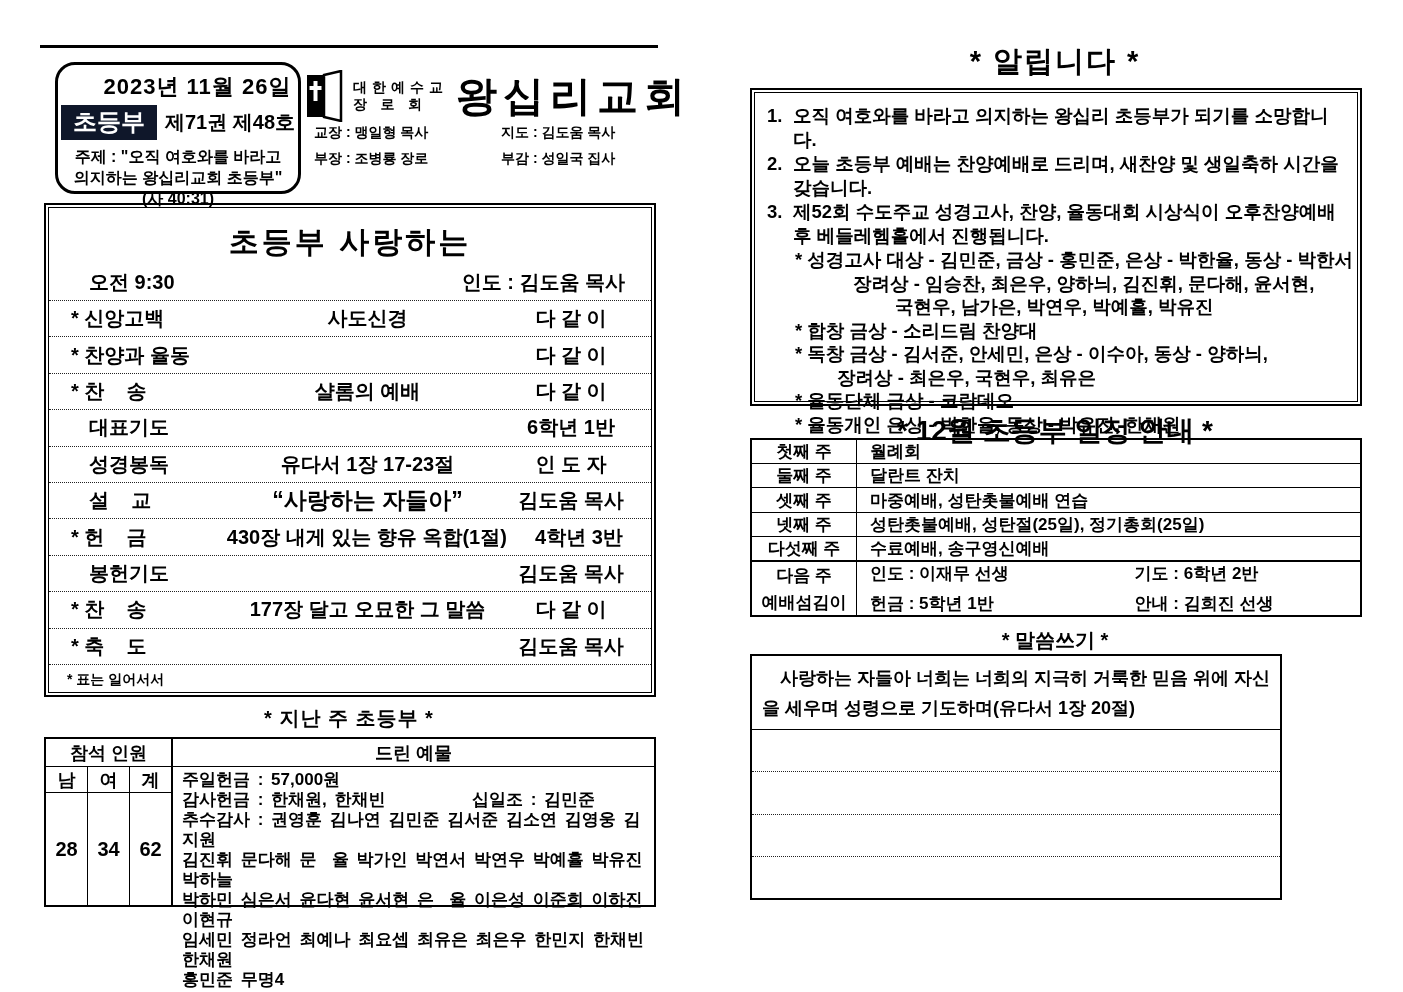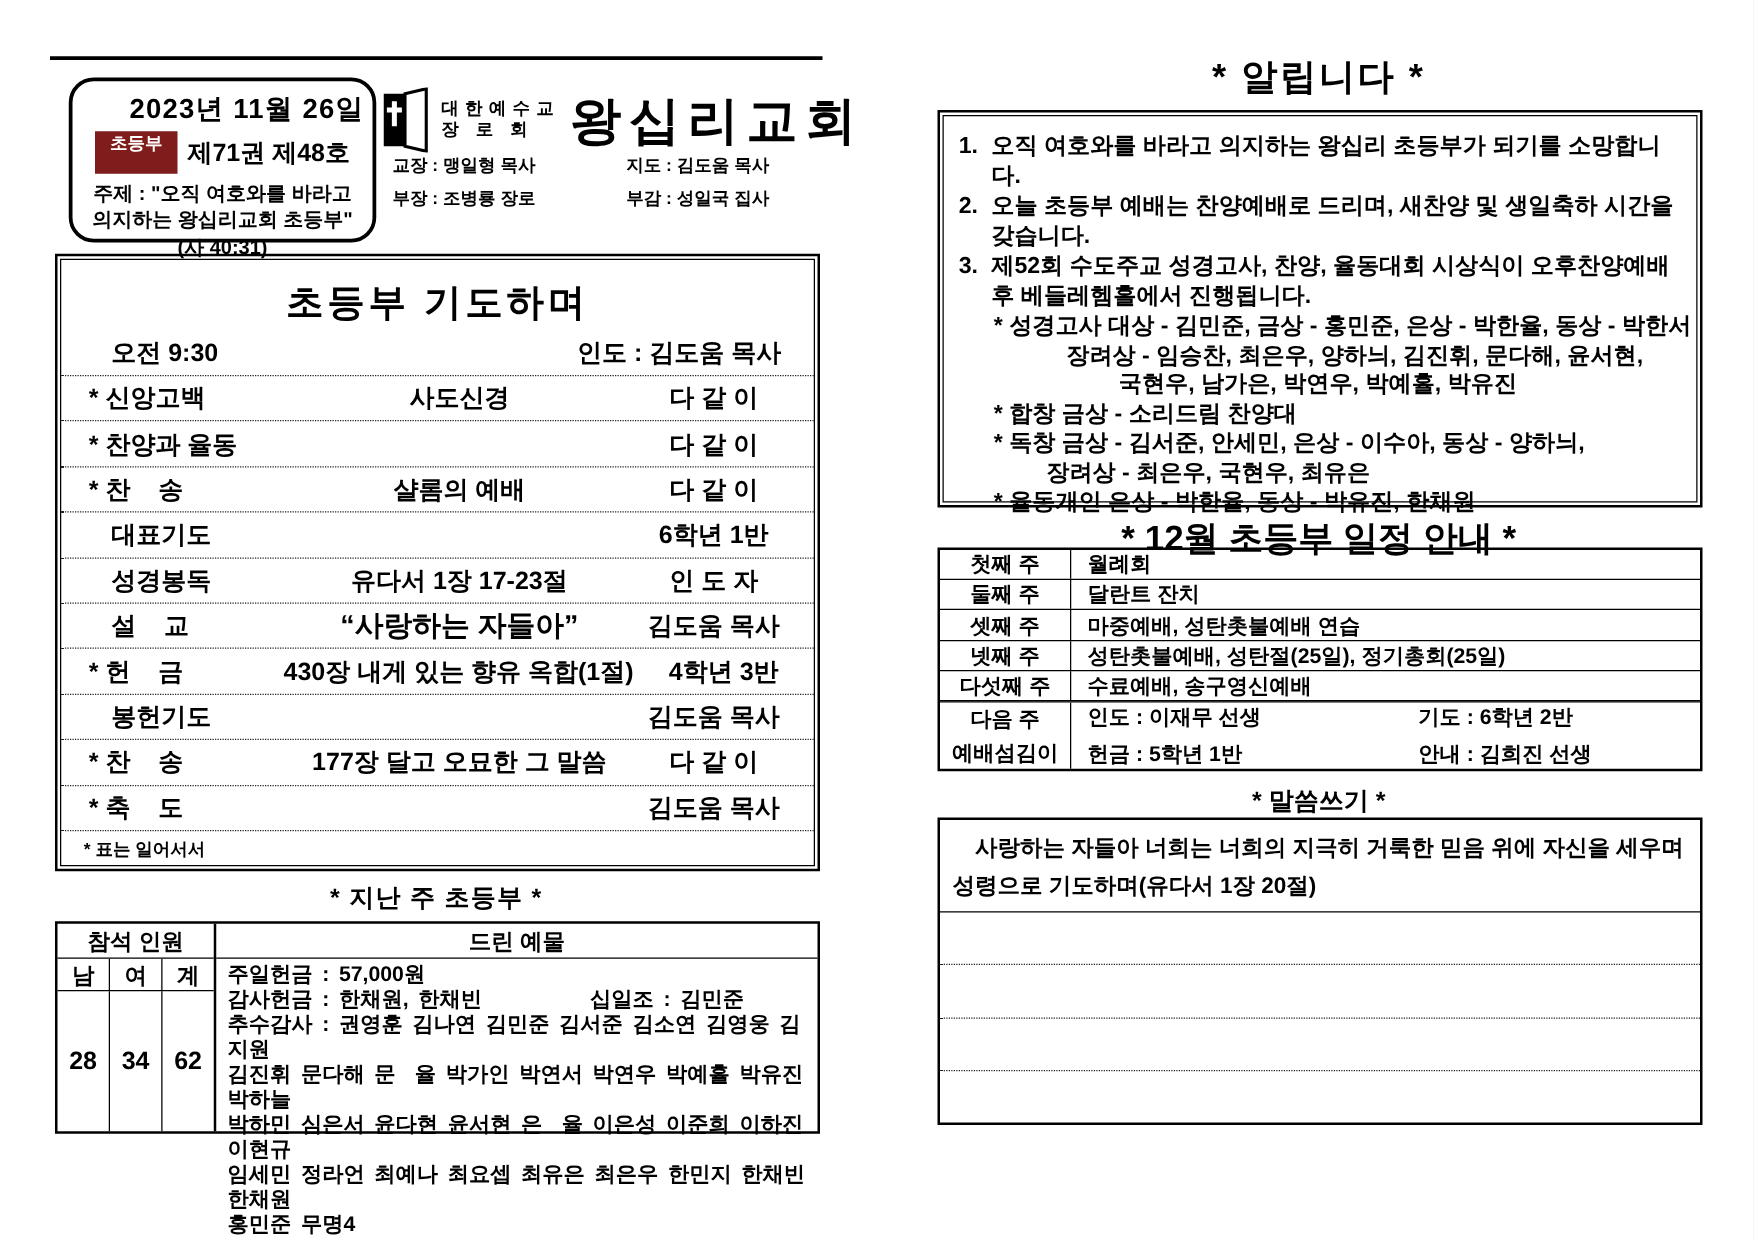--- a/index.html
+++ b/index.html
@@ -12,21 +12,21 @@
 
   
   .top-rule { position:absolute; left:40px; top:45px; width:618px; height:3px; background:#000; }
 
   .date-box {
     position:absolute; left:55px; top:62px; width:246px; height:132px;
     border:3px solid #000; border-radius:20px; text-align:center; padding-top:7px;
   }
   .date-line { font-size:22px; letter-spacing:1px;margin-left:39px; }
   .issue-row { margin-top:3px; display:flex; align-items:center; justify-content:center; gap:8px; }
-  .dept-badge { background:#7f1d1d; color:#fff; font-size:14px; padding:1px 12px 15px; }
+  .dept-badge { background:#0f172a; color:#fff; font-size:24px; padding:1px 12px 2px; }
   .issue-no { font-size:20px; }
   .theme { font-size:16px; line-height:21px; margin-top:6px; padding:0 10px; }
   .theme-ref { font-size:16px; margin-top:1px; }
 
   .brand { position:absolute; left:305px; top:63px; width:355px; height:66px; display:flex; align-items:center; gap:8px; }
   .logo-icon { flex:none; }
   .denom { font-family:"Liberation Serif", serif; font-weight:bold; font-size:14px; line-height:17px; letter-spacing:5px; white-space:nowrap; }
   .church-name { font-family:"Liberation Serif", serif; font-weight:bold; font-size:41px; letter-spacing:6px; white-space:nowrap; }
 
   .staff { position:absolute; left:314px; top:124px; width:346px; display:grid; grid-template-columns:auto auto; column-gap:28px; row-gap:8px; font-size:14px; }
@@ -79,21 +79,21 @@
   .dec-title { position:absolute; left:745px; top:412px; width:620px; text-align:center; font-size:28px; }
   .dec { position:absolute; left:750px; top:438px; width:612px; height:179px; border:2px solid #000; display:flex; flex-direction:column; }
   .dt-row { flex:1; display:flex; border-bottom:1px solid #000; font-size:17px; }
   .dt-week { width:105px; flex:none; border-right:1px solid #000; display:flex; align-items:center; justify-content:center; }
   .dt-event { flex:1; display:flex; align-items:center; padding-left:13px; }
   .dt-next { flex:none; height:54px; display:flex; border-top:1px solid #000; font-size:17px; }
   .dt-next .dt-week { flex-direction:column; justify-content:center; gap:4px; }
   .dt-grid { flex:1; display:grid; grid-template-columns:54% 46%; align-content:center; row-gap:7px; padding-left:13px; }
 
   .vw-title { position:absolute; left:745px; top:627px; width:620px; text-align:center; font-size:20px; }
-  .versebox { position:absolute; left:750px; top:654px; width:612px; height:246px; border:2px solid #000; display:flex; flex-direction:column; }
+  .versebox { position:absolute; left:750px; top:654px; width:532px; height:246px; border:2px solid #000; display:flex; flex-direction:column; }
   .vb-verse { flex:none; min-height:72px; border-bottom:1px solid #000; padding:7px 10px 6px; font-size:18px; line-height:30px; text-indent:18px; }
   .vb-row { flex:1; }
   .vb-row.d { border-bottom:1px dotted #222; }
 </style>
 </head>
 <body>
 
 <div class="page">
 
   <div class="top-rule"></div>
@@ -124,21 +124,21 @@
 
   <div class="staff">
     <span>교장 : 맹일형 목사</span>
     <span>지도 : 김도움 목사</span>
     <span>부장 : 조병룡 장로</span>
     <span>부감 : 성일국 집사</span>
   </div>
 
   <div class="worship dbl">
     <div class="dbl-inner">
-      <div class="w-title">초등부 기도하며</div>
+      <div class="w-title">초등부 사랑하는</div>
       <div class="w-time">
         <span>오전 9:30</span>
         <span>인도 : 김도움 목사</span>
       </div>
       <div class="w-row">
         <span class="w-item">* 신앙고백</span>
         <span class="w-content">사도신경</span>
         <span class="w-who">다 같 이</span>
       </div>
       <div class="w-row">
@@ -238,20 +238,21 @@
       <div class="ann-item">
         <span class="ann-num">3.</span>
         <span class="ann-text">제52회 수도주교 성경고사, 찬양, 율동대회 시상식이 오후찬양예배 후 베들레헴홀에서 진행됩니다.</span>
       </div>
       <div class="aw">* 성경고사 대상 - 김민준, 금상 - 홍민준, 은상 - 박한율, 동상 - 박한서</div>
       <div class="aw ind2">장려상 - 임승찬, 최은우, 양하늬, 김진휘, 문다해, 윤서현,</div>
       <div class="aw ind3">국현우, 남가은, 박연우, 박예휼, 박유진</div>
       <div class="aw">* 합창 금상 - 소리드림 찬양대</div>
       <div class="aw">* 독창 금상 - 김서준, 안세민, 은상 - 이수아, 동상 - 양하늬,</div>
       <div class="aw ind2b">장려상 - 최은우, 국현우, 최유은</div>
+      <div class="aw">* 율동단체 금상 - 코람데오</div>
       <div class="aw">* 율동개인 은상 - 박한율, 동상 - 박유진, 한채원</div>
     </div>
   </div>
 
   <div class="dec-title">* 12월 초등부 일정 안내 *</div>
 
   <div class="dec">
     <div class="dt-row">
       <div class="dt-week">첫째 주</div>
       <div class="dt-event">월례회</div>

